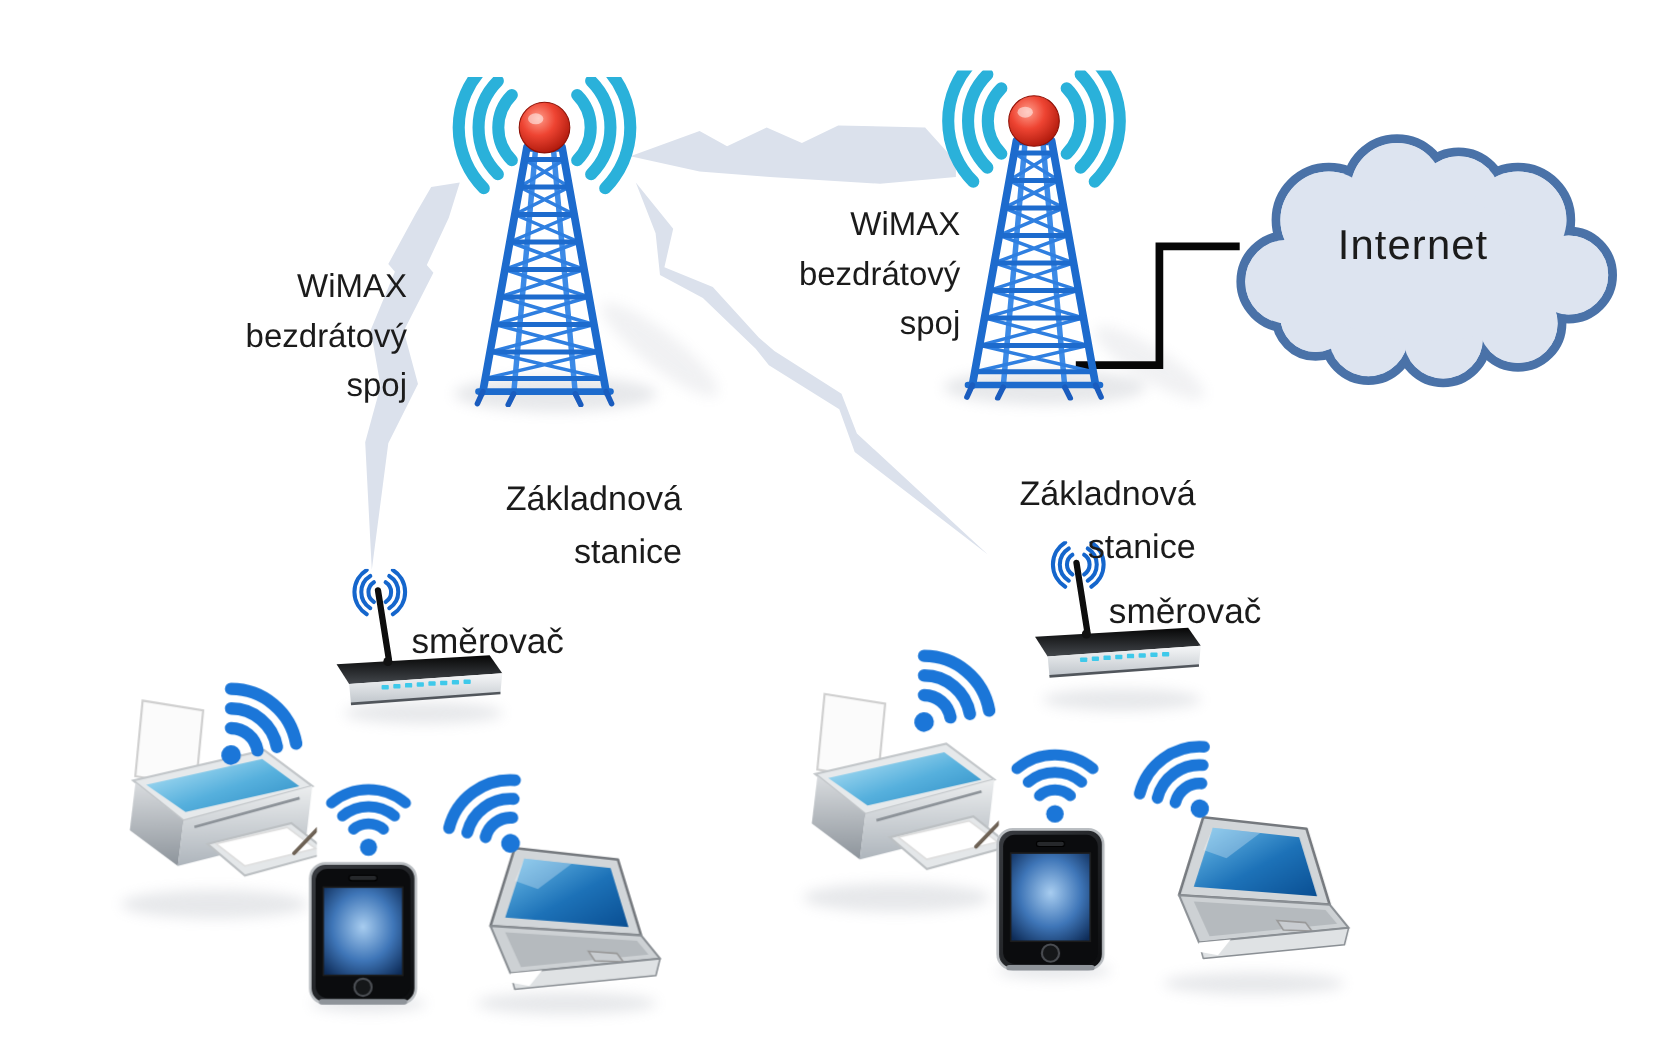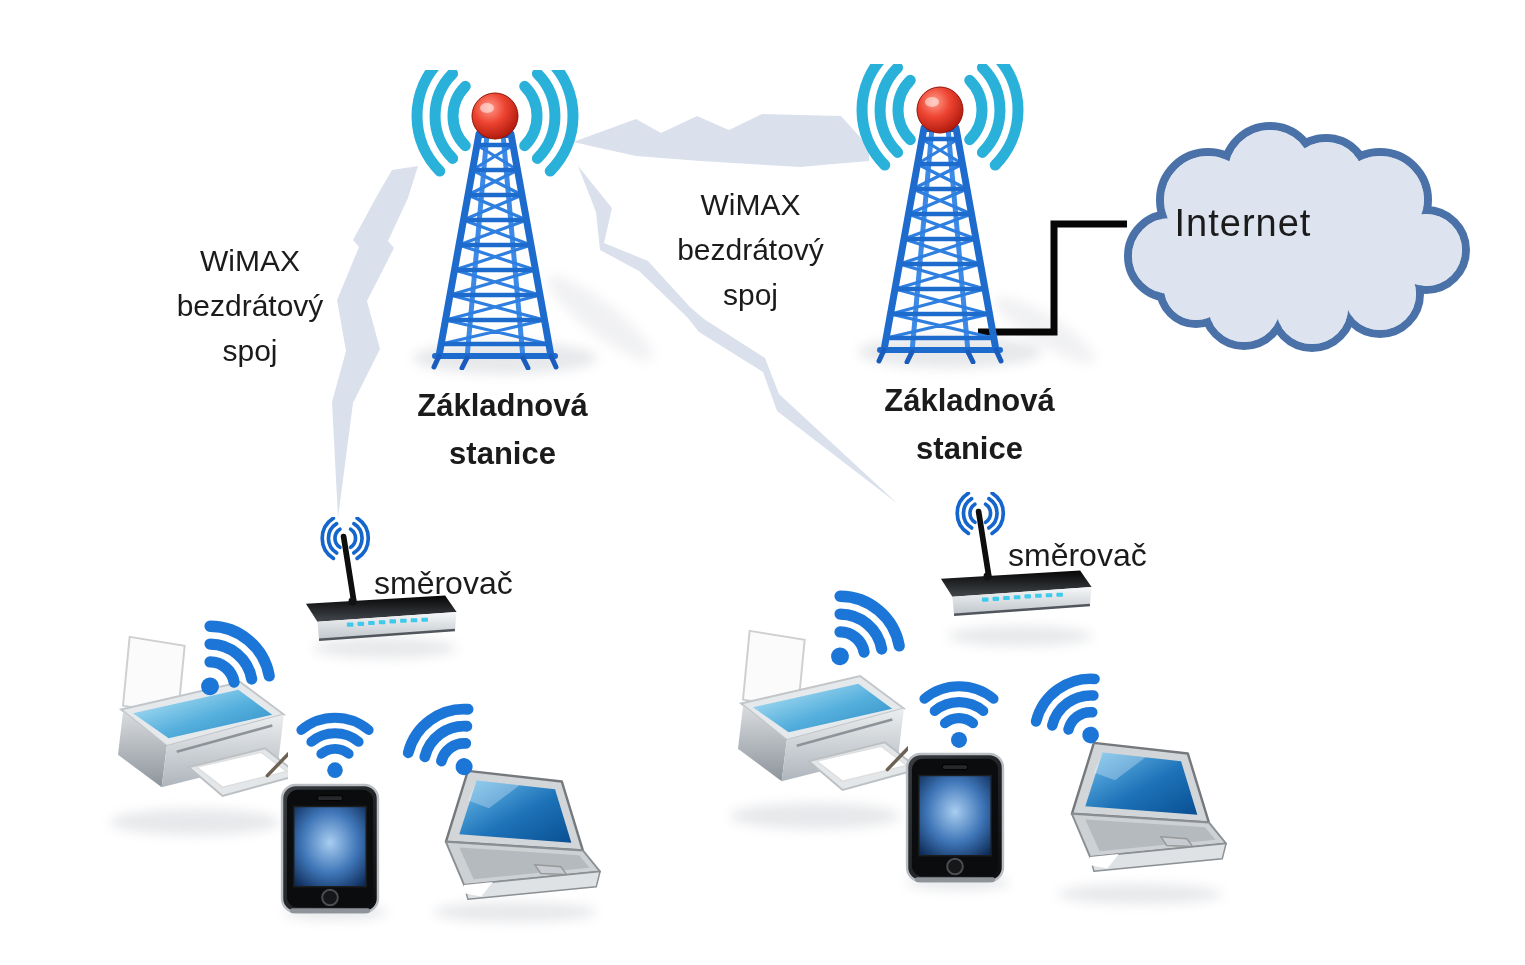--- a/index.html
+++ b/index.html
@@ -4,23 +4,23 @@
 <style>
   html,body{margin:0;padding:0;background:#fff;}
   #canvas{
     position:relative;width:1525px;height:965px;background:var(--background,#fff);
     font-family:"Liberation Sans","DejaVu Sans",sans-serif;overflow:hidden;
   }
   .abs{position:absolute;}
   svg{overflow:visible;display:block;}
   .lbl{
     position:absolute;white-space:pre-line;color:var(--text,#1b1b1b);
-    text-align:center;line-height:45px;font-size:30px;
+    text-align:right;line-height:45px;font-size:30px;
   }
-  .lbl-bold{font-weight:bold;font-size:31px;line-height:48px;}
+  .lbl-bold{font-weight:normal;font-size:31px;line-height:48px;margin-top:48px;}
   .lbl-router{font-size:32px;white-space:nowrap;text-align:left;line-height:36px;}
   .lbl-internet{font-size:38px;line-height:42px;letter-spacing:1px;}
 </style>
 </head>
 <body>
 
 <svg aria-hidden="true" style="position:absolute;width:0;height:0">
   <defs>
     <radialGradient id="g-ball" cx="38%" cy="32%" r="75%">
       <stop offset="0%" stop-color="#ff9c8a"></stop>

